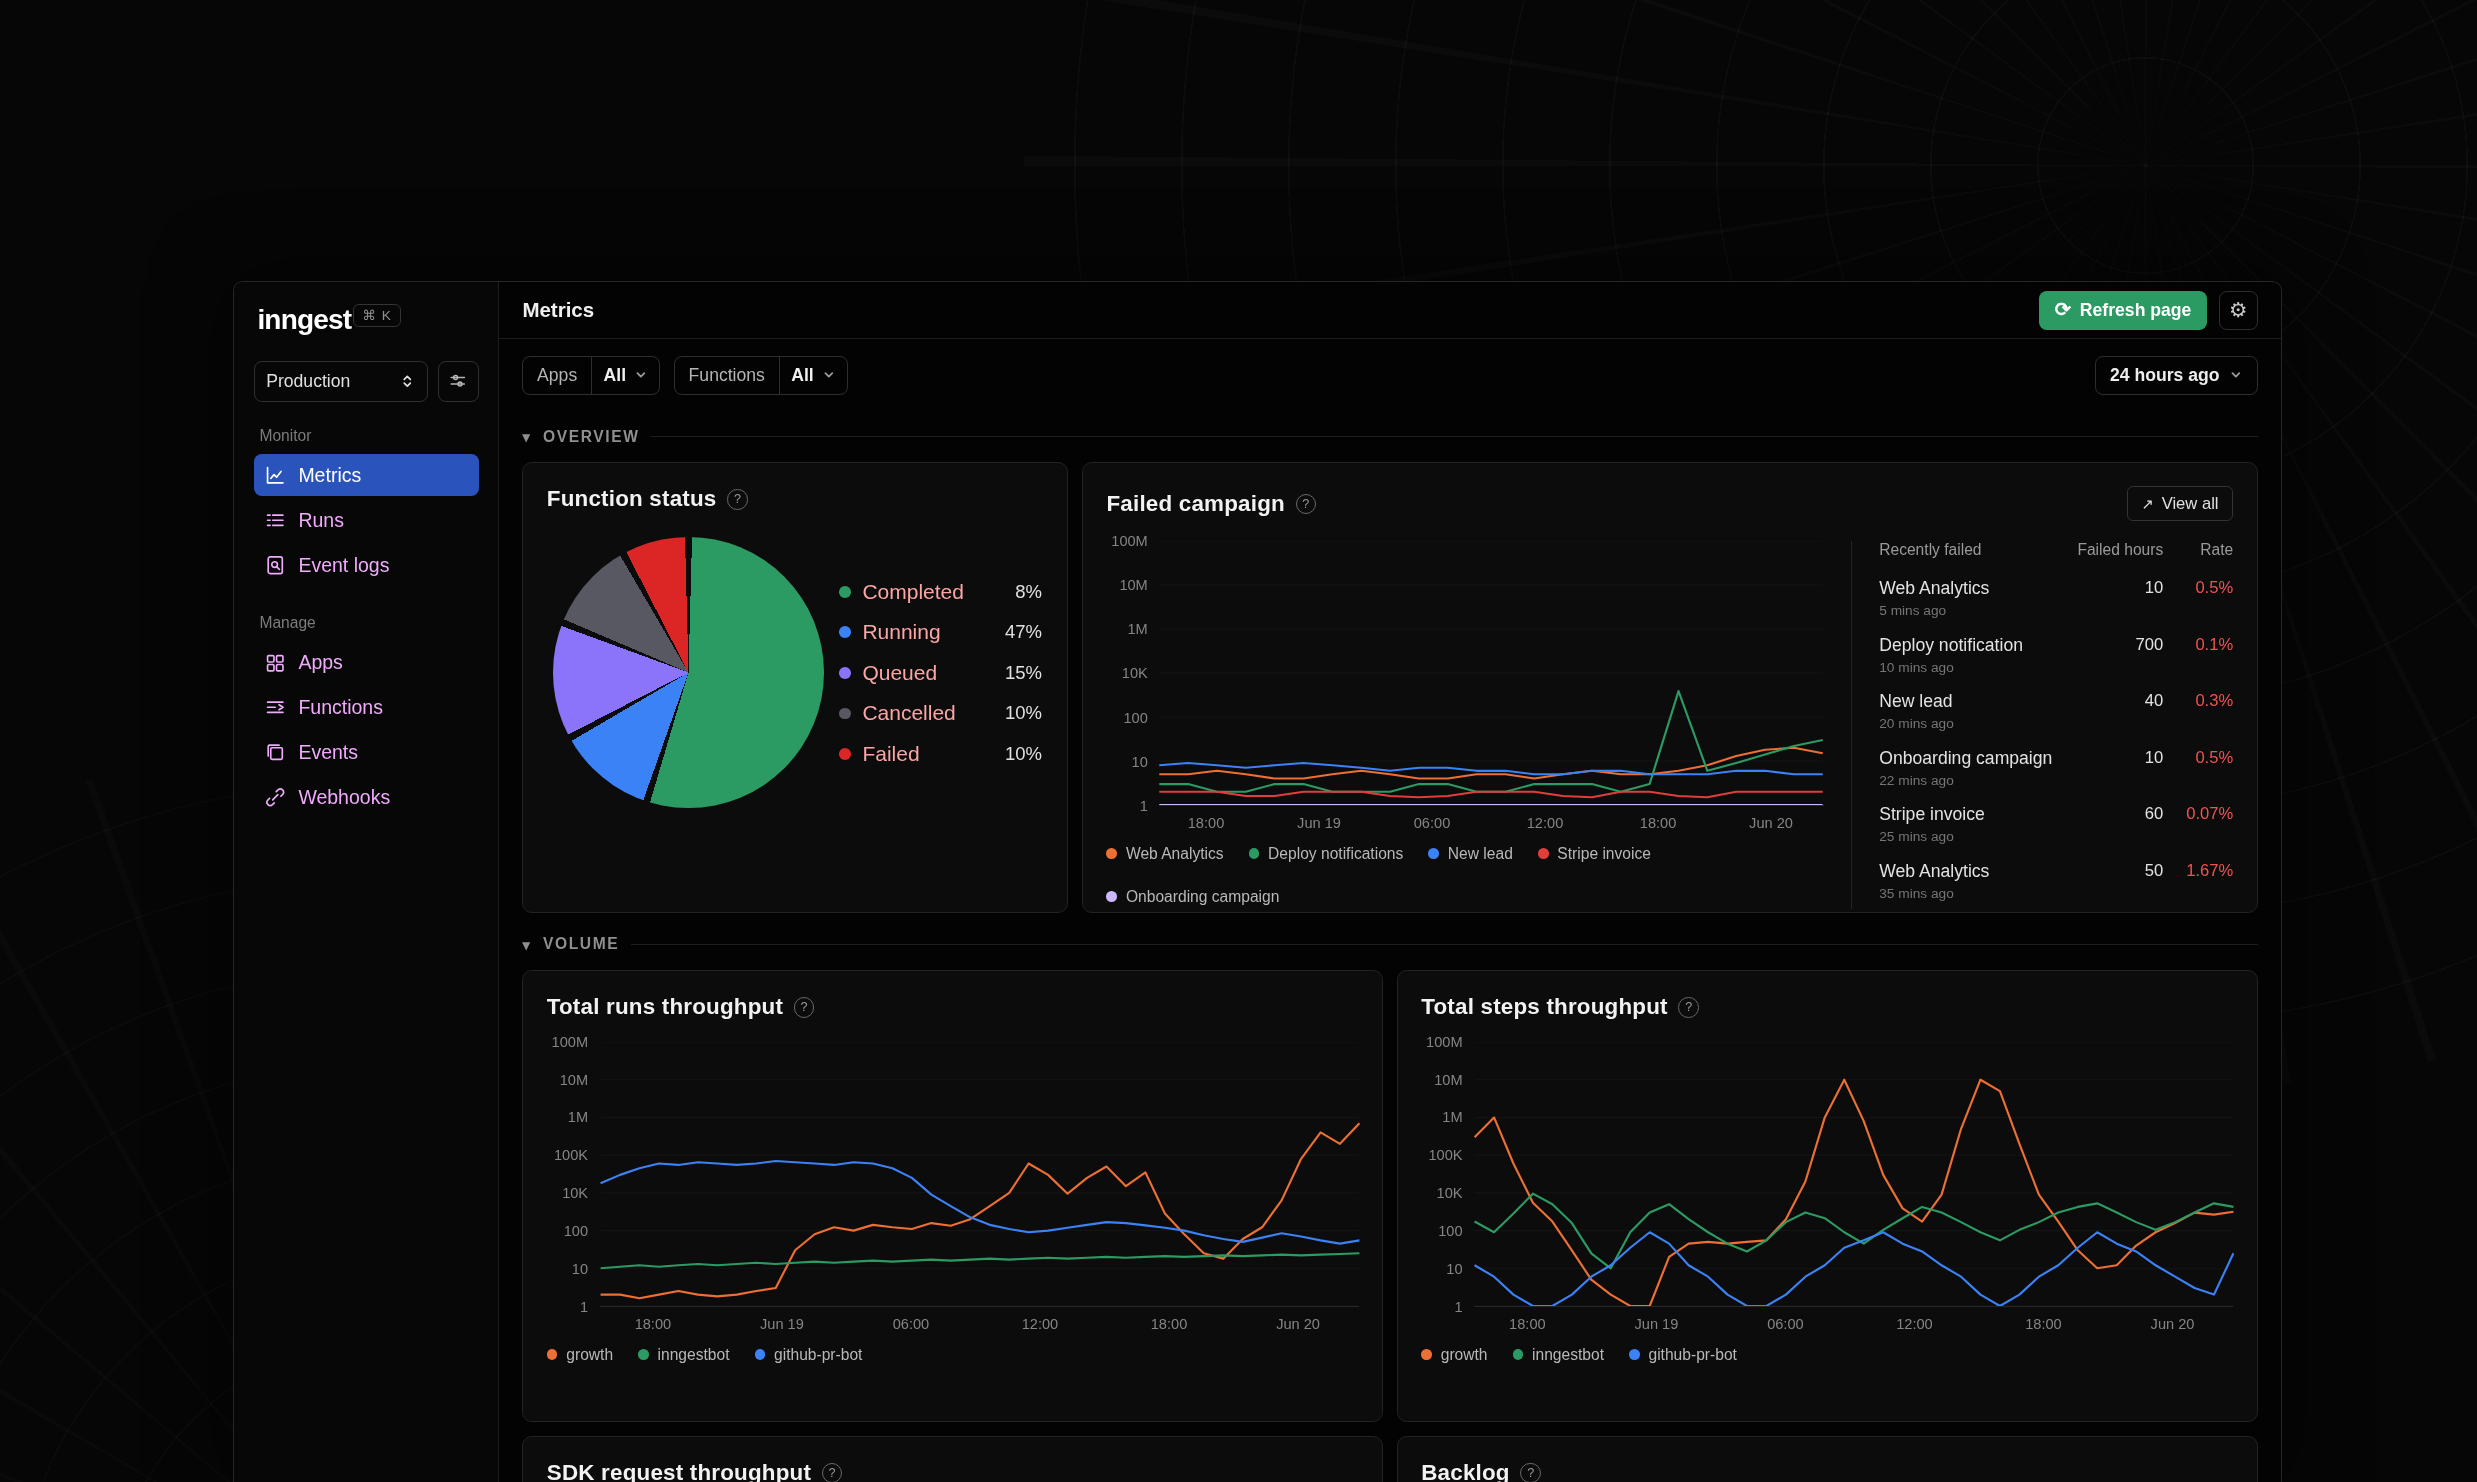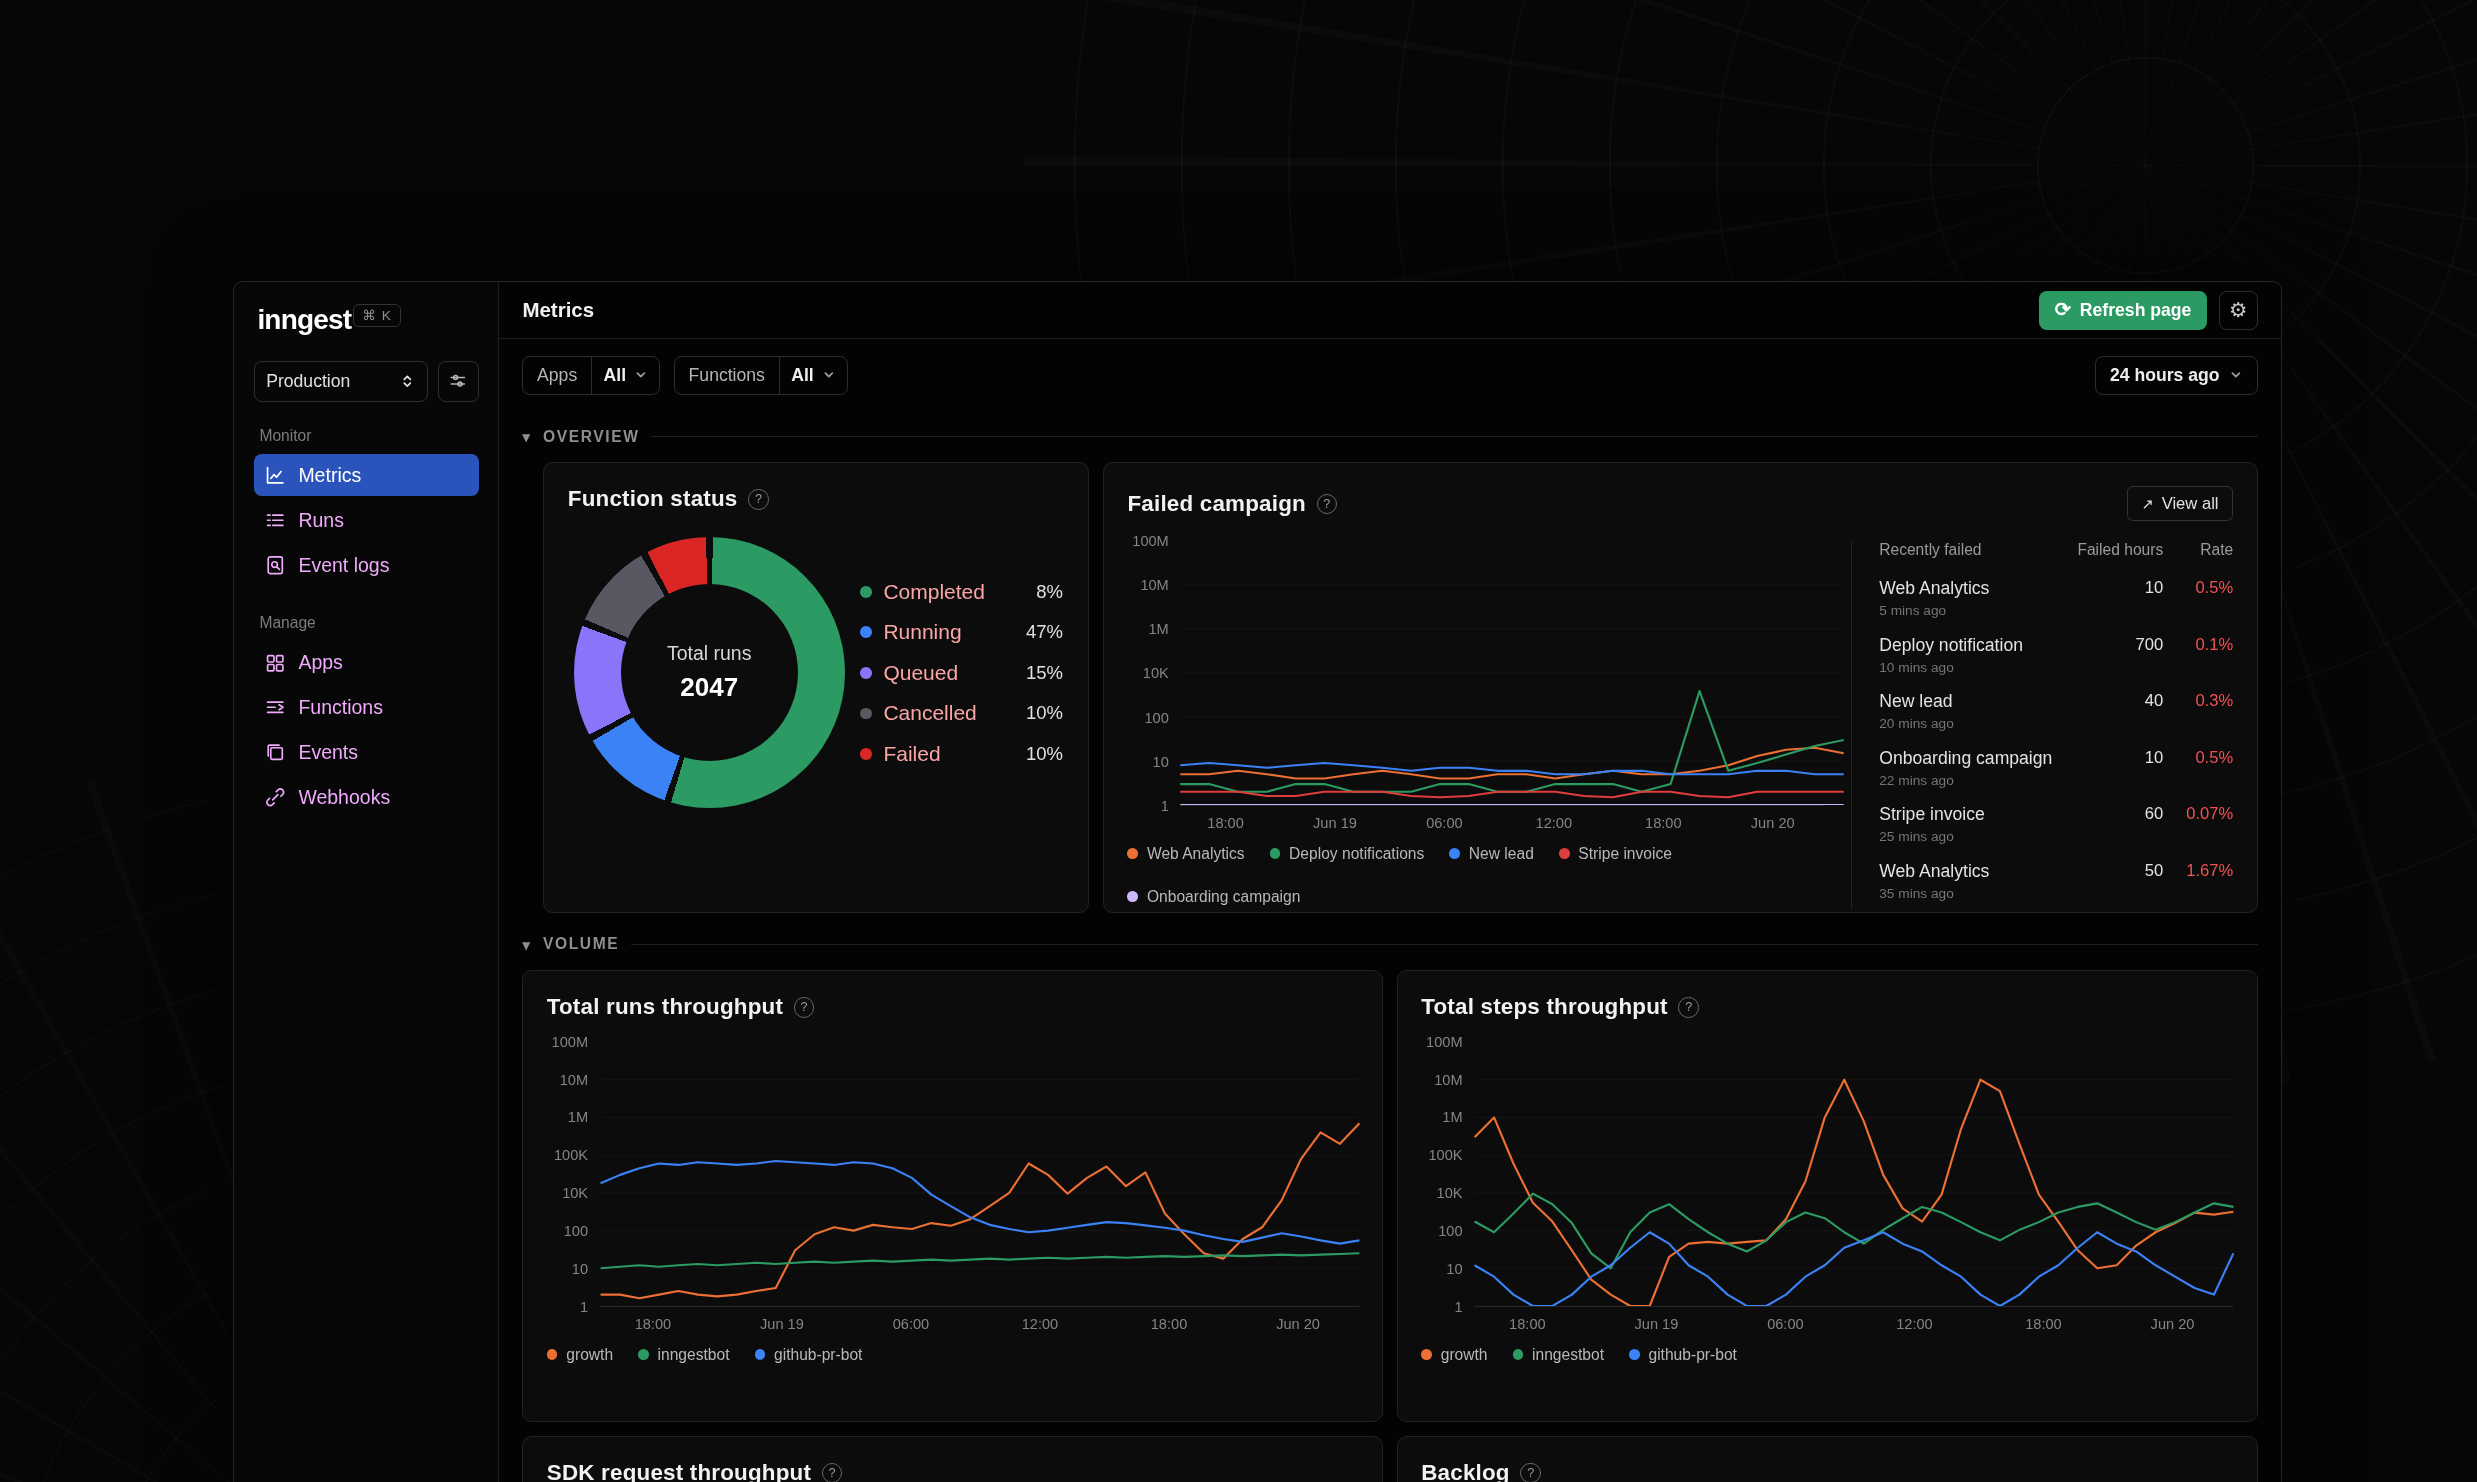--- a/index.html
+++ b/index.html
@@ -73,21 +73,21 @@
   .row-3 { margin-top:13.7px; }
   .row-3 .card { flex:1; height:215px; }
 
   .card { background:#0c0c0c; border:1px solid #232323; border-radius:9.8px; padding:23.4px; overflow:hidden; position:relative; }
   .card-head { display:flex; align-items:center; }
   .card-head h2 { font-size:22.4px; font-weight:600; color:#f2f2f2; margin:0; letter-spacing:0.2px; }
   .info { width:20.5px; height:20.5px; border:1.5px solid #686868; border-radius:50%; color:#9a9a9a; font-size:12.7px; display:inline-flex; align-items:center; justify-content:center; margin-left:10.7px; cursor:pointer; flex:none; }
   .view-all { margin-left:auto; display:flex; align-items:center; gap:7.8px; height:35px; padding:0 13.7px; border:1px solid #333; border-radius:5.9px; background:none; color:#e0e0e0; font-size:16.6px; font-family:inherit; cursor:pointer; }
   .va-arrow { font-size:14.6px; }
 
-  .card-status { width:546px; flex:none;margin-left:21px; }
+  .card-status { width:546px; flex:none; }
   .card-failed { flex:1; min-width:0; }
   .card-vol { flex:1; min-width:0; }
 
   
   .status-body { display:flex; align-items:center; margin-top:25px; }
   .donut { position:relative; width:271px; height:271px; margin-left:5.9px; flex:none; }
   .ring { position:absolute; inset:0; border-radius:50%; }
   .hole { position:absolute; inset:47px; border-radius:50%; background:#0c0c0c; display:flex; flex-direction:column; align-items:center; justify-content:center; gap:6.8px; }
   .hole-label { font-size:19.5px; color:#d8d8d8; }
   .hole-value { font-size:26px; font-weight:700; color:#ffffff; }
@@ -267,24 +267,20 @@
       <div class="row row-1">
 
         <section class="card card-status">
           <div class="card-head">
             <h2>Function status</h2>
             <span class="info">?</span>
           </div>
           <div class="status-body">
             <div class="donut">
               <div class="ring" style="background: conic-gradient(rgb(12, 12, 12) 0deg, rgb(12, 12, 12) 1.5deg, rgb(44, 155, 99) 1.5deg, rgb(44, 155, 99) 196.5deg, rgb(12, 12, 12) 196.5deg, rgb(12, 12, 12) 198deg, rgb(12, 12, 12) 198deg, rgb(12, 12, 12) 199.5deg, rgb(59, 130, 246) 199.5deg, rgb(59, 130, 246) 239.7deg, rgb(12, 12, 12) 239.7deg, rgb(12, 12, 12) 241.2deg, rgb(12, 12, 12) 241.2deg, rgb(12, 12, 12) 242.7deg, rgb(139, 116, 249) 242.7deg, rgb(139, 116, 249) 290.1deg, rgb(12, 12, 12) 290.1deg, rgb(12, 12, 12) 291.6deg, rgb(12, 12, 12) 291.6deg, rgb(12, 12, 12) 293.1deg, rgb(88, 88, 98) 293.1deg, rgb(88, 88, 98) 329.7deg, rgb(12, 12, 12) 329.7deg, rgb(12, 12, 12) 331.2deg, rgb(12, 12, 12) 331.2deg, rgb(12, 12, 12) 332.7deg, rgb(220, 38, 38) 332.7deg, rgb(220, 38, 38) 358.5deg, rgb(12, 12, 12) 358.5deg, rgb(12, 12, 12) 360deg);"></div>
-              <div class="hole">
-                <div class="hole-label">Total runs</div>
-                <div class="hole-value">2047</div>
-              </div>
             </div>
             <div class="status-legend" id="donut-legend">
               <div class="status-item">
                 <span class="status-dot" style="background: rgb(44, 155, 99);"></span>
                 <span class="status-label">Completed</span>
                 <span class="status-pct">8%</span>
               </div>
               <div class="status-item">
                 <span class="status-dot" style="background: rgb(59, 130, 246);"></span>
                 <span class="status-label">Running</span>

